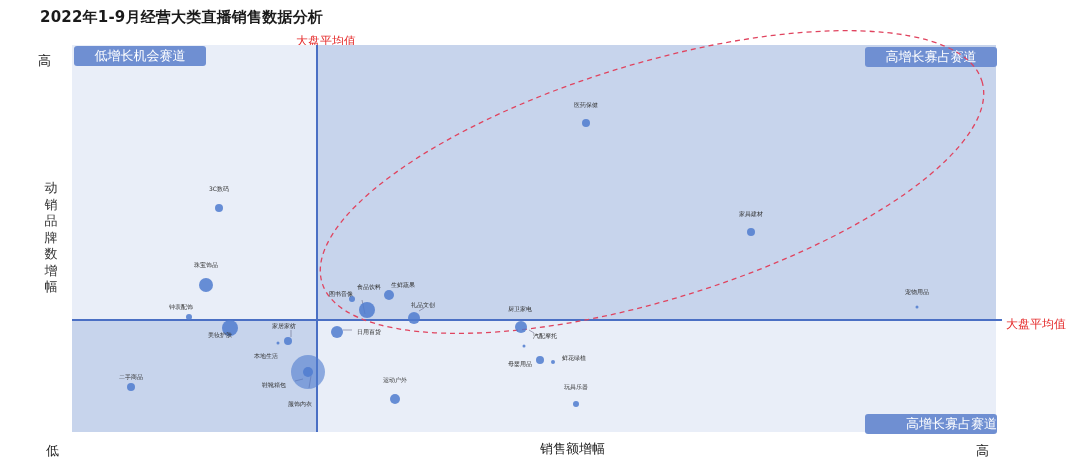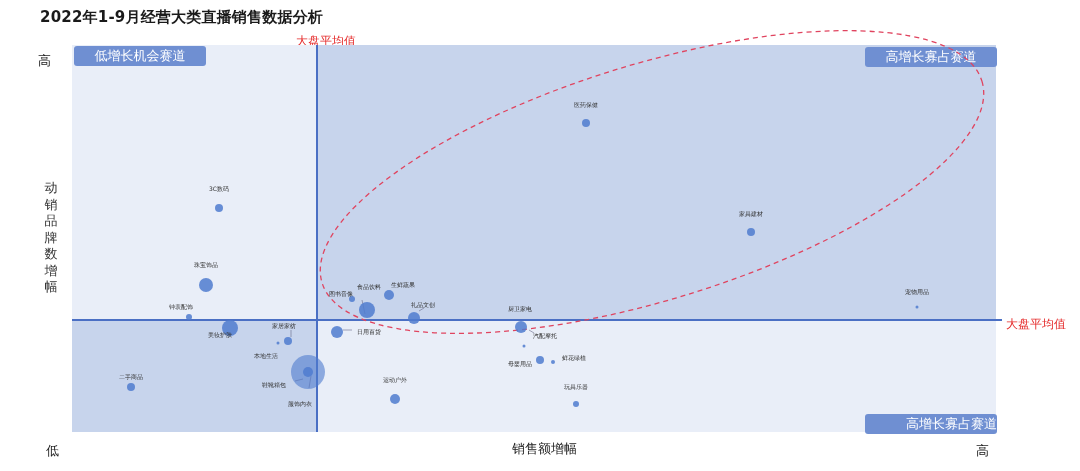--- a/index.html
+++ b/index.html
@@ -10,21 +10,21 @@
   .q-tl{left:0;top:0;width:245px;height:275px;background:#e9eef8;}
   .q-tr{left:245px;top:0;width:679px;height:275px;background:#c7d4ec;}
   .q-bl{left:0;top:275px;width:245px;height:112px;background:#c7d4ec;}
   .q-br{left:245px;top:275px;width:679px;height:112px;background:#e9eef8;}
   .vline{position:absolute;left:244px;top:0;width:2px;height:387px;background:#4a6fc4;}
   .hline{position:absolute;left:0;top:274px;width:930px;height:2px;background:#4a6fc4;}
   .qlabel{position:absolute;background:#6f8fd2;color:#fff;font-size:13px;padding:1px 0;text-align:center;border-radius:3px;width:132px;height:18px;line-height:18px;}
   .avg-label{position:absolute;color:#e52b2b;font-size:12px;}
   .axis-word{position:absolute;font-size:13px;color:#222;}
   .ylabel{position:absolute;left:44px;top:180px;width:14px;font-size:13px;line-height:16.5px;color:#333;text-align:center;}
-  .xlabel{position:absolute;left:512px;top:440px;font-size:13px;color:#222;}
+  .xlabel{position:absolute;left:540px;top:440px;font-size:13px;color:#222;}
   .bubble{position:absolute;border-radius:50%;background:#4f7bcf;opacity:0.85;transform:translate(-50%,-50%);}
   .blabel{position:absolute;font-size:6px;color:#333;white-space:nowrap;transform:translateX(-50%);}
   svg.overlay{position:absolute;left:0;top:0;}
 </style>
 </head>
 <body>
 
 <div class="title">2022年1-9月经营大类直播销售数据分析</div>
 
 <div class="axis-word" style="left:38px;top:52px;">高</div>

